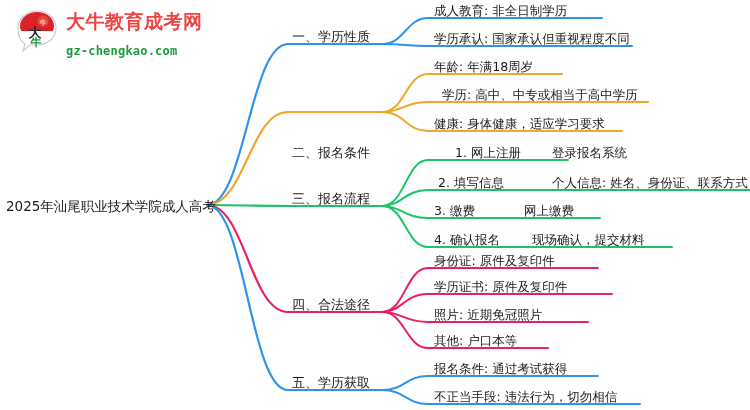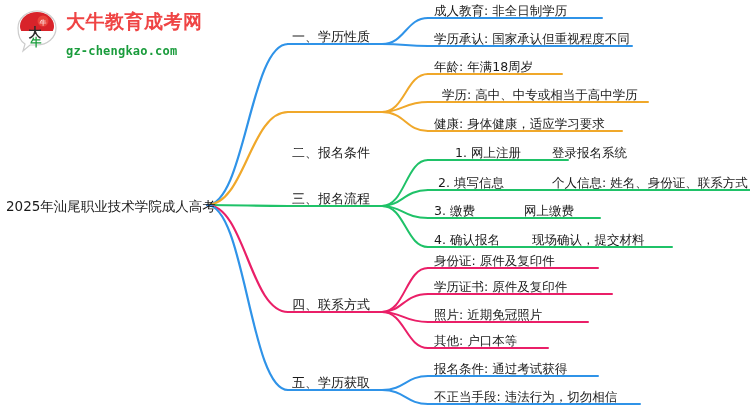--- a/index.html
+++ b/index.html
@@ -92,21 +92,21 @@
     <line x1="428" y1="376" x2="598" y2="376" stroke="#2f93e8" stroke-width="2" stroke-linecap="round"></line>
     <path d="M382 390 C 405 390, 406 404, 428 404" fill="none" stroke="#2f93e8" stroke-width="2" stroke-linecap="round"></path>
     <line x1="428" y1="404" x2="640" y2="404" stroke="#2f93e8" stroke-width="2" stroke-linecap="round"></line>
   </svg>
 
   <div class="node root-node" style="left:6px;top:198px;">2025年汕尾职业技术学院成人高考</div>
 
   <div class="node branch-node" style="left:292px;top:28px;">一、学历性质</div>
   <div class="node branch-node" style="left:292px;top:96px;margin-top:48px;">二、报名条件</div>
   <div class="node branch-node" style="left:292px;top:190px;">三、报名流程</div>
-  <div class="node branch-node" style="left:292px;top:296px;">四、联系方式</div>
+  <div class="node branch-node" style="left:292px;top:296px;">四、合法途径</div>
   <div class="node branch-node" style="left:292px;top:374px;">五、学历获取</div>
 
   <div class="node leaf-node" style="left:434px;top:3px;">成人教育: 非全日制学历</div>
   <div class="node leaf-node" style="left:434px;top:31px;">学历承认: 国家承认但重视程度不同</div>
 
   <div class="node leaf-node" style="left:434px;top:59px;">年龄: 年满18周岁</div>
   <div class="node leaf-node" style="left:442px;top:87px;">学历: 高中、中专或相当于高中学历</div>
   <div class="node leaf-node" style="left:434px;top:116px;">健康: 身体健康，适应学习要求</div>
 
   <div class="node leaf-node" style="left:455px;top:145px;">1. 网上注册</div>

